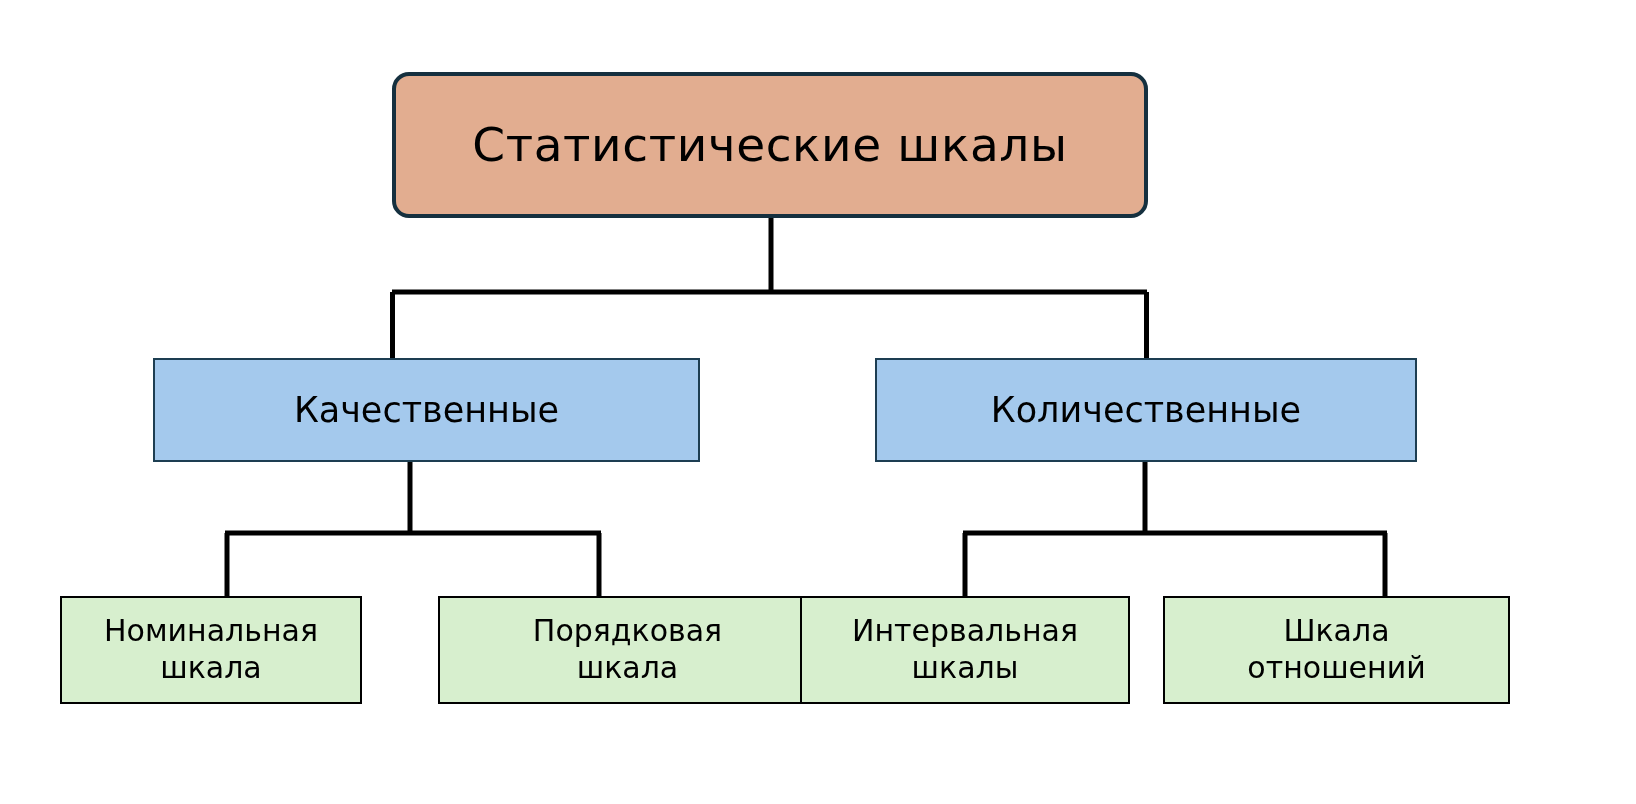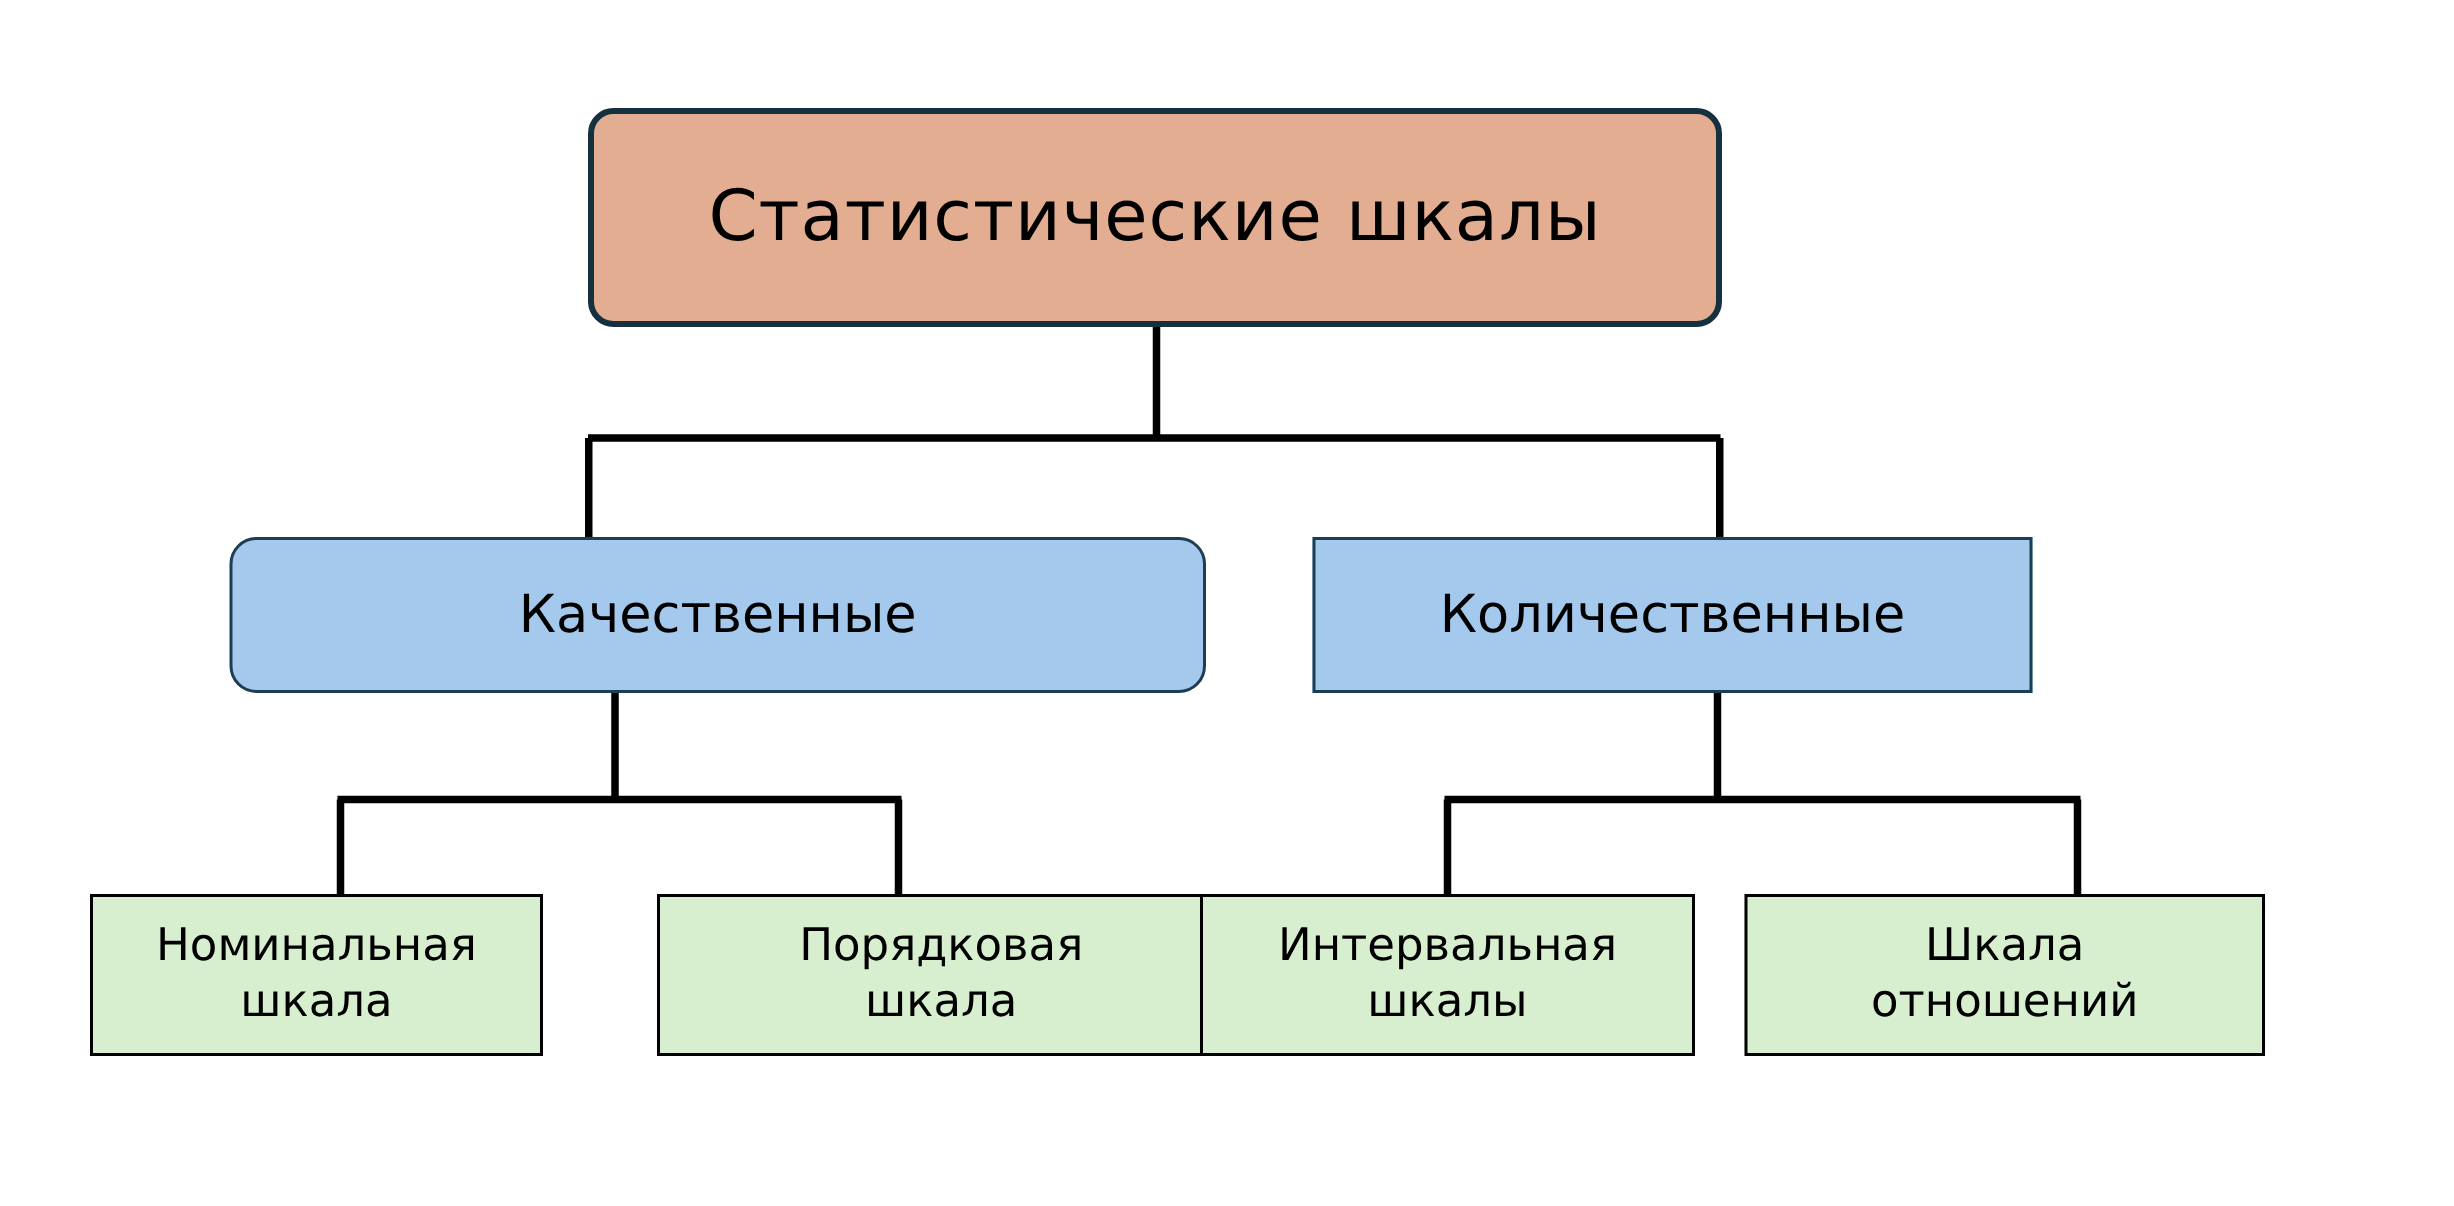--- a/index.html
+++ b/index.html
@@ -51,26 +51,25 @@
   }
   .node-level2 {
     top: 358px;
     height: 104px;
     background: #a4c9ed;
     border: 2px solid #1d3e52;
     font-size: 35px;
   }
   .node-qualitative {
     left: 153px;
-    width: 651px;
-    border-radius: 18px;
+    width: 547px;
   }
   .node-quantitative {
     left: 875px;
-    width: 480px;
+    width: 542px;
   }
   .node-leaf {
     top: 596px;
     height: 108px;
     background: #d7efce;
     border: 2px solid #000000;
     font-size: 30px;
   }
   .leaf-nominal   { left: 60px;   width: 302px; }
   .leaf-ordinal   { left: 438px;  width: 379px; }

